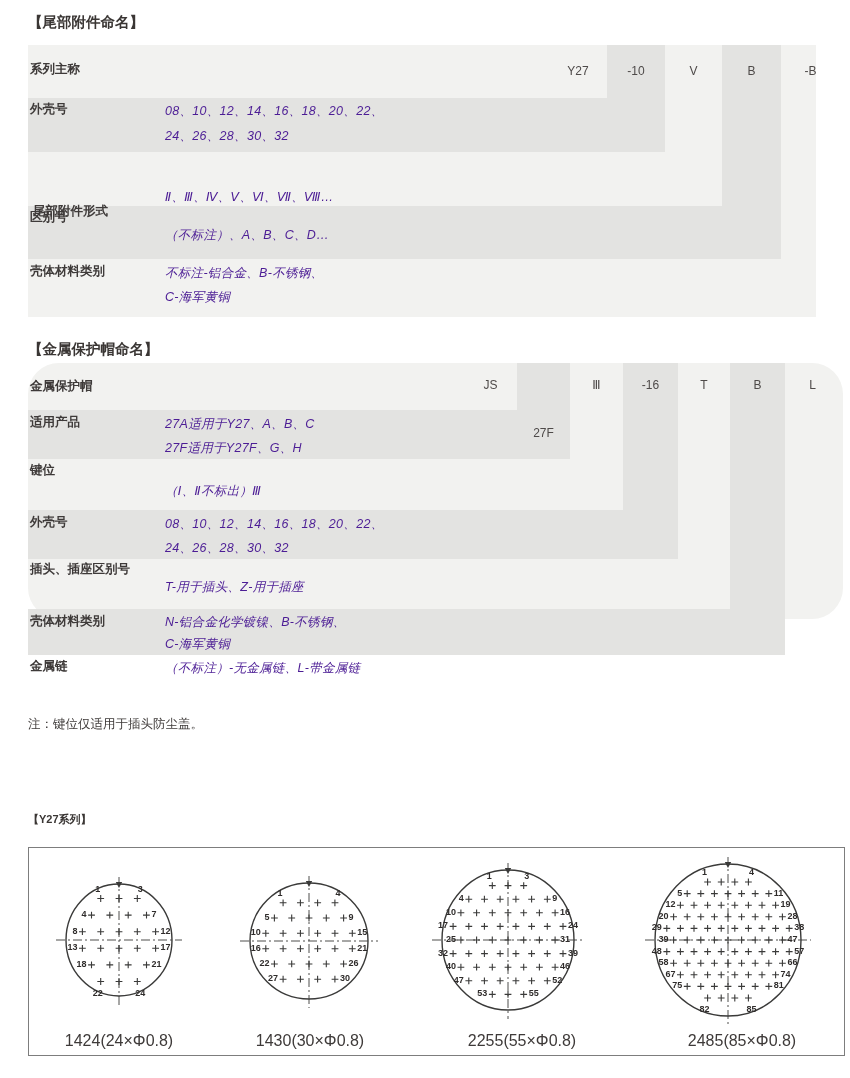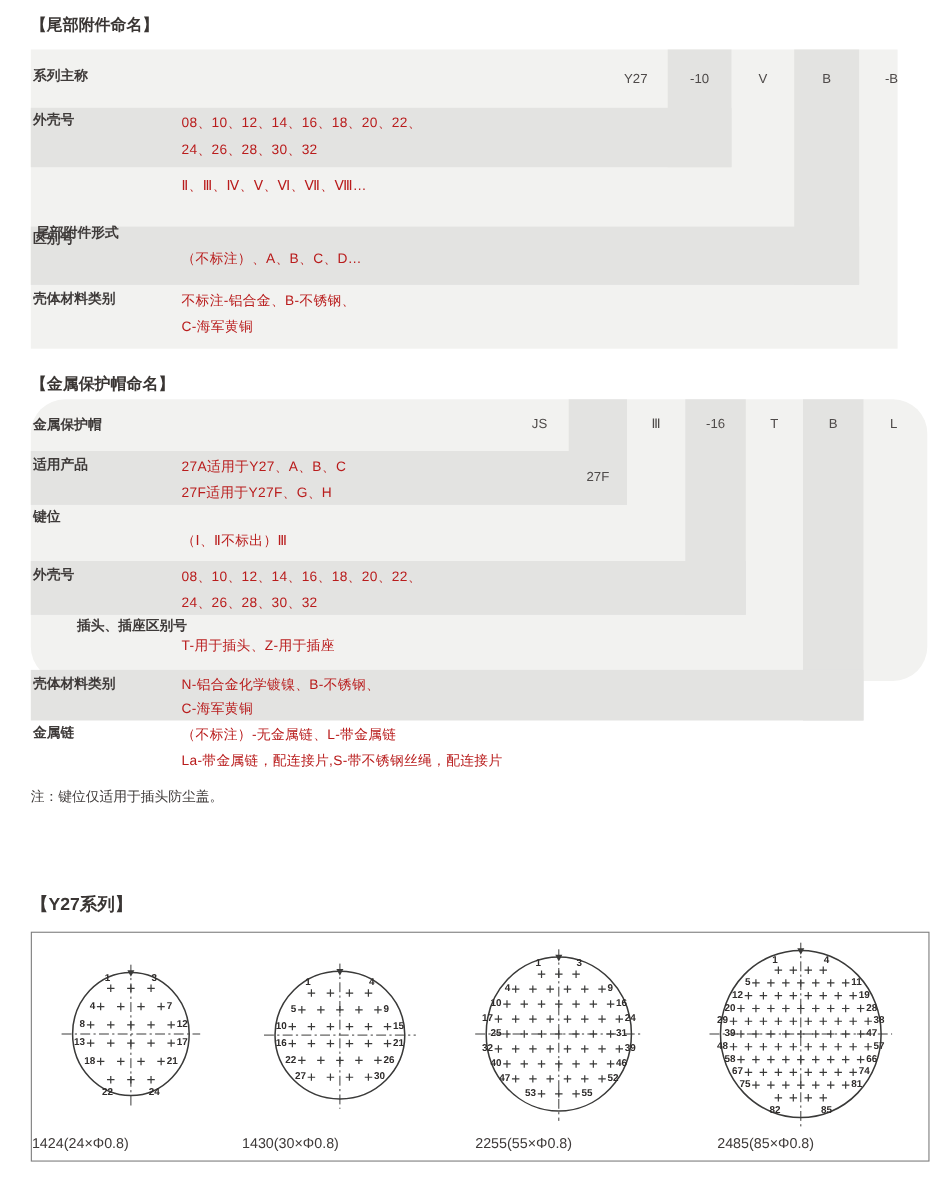--- a/index.html
+++ b/index.html
@@ -2,28 +2,28 @@
 <html><head>
 <meta charset="utf-8">
 <style>
   html,body{margin:0;padding:0;background:#ffffff;}
   #page{position:relative;width:850px;height:1078px;background:#ffffff;overflow:hidden;
         font-family:"Liberation Sans","DejaVu Sans",sans-serif;color:#4e4a49;}
   .sec-title{position:absolute;font-size:14.5px;font-weight:bold;color:#3a3634;white-space:nowrap;}
   .tbl{position:absolute;background:#f2f2f0;}
   .dk{position:absolute;background:#e3e3e1;}
   .rlabel{position:absolute;font-size:12.5px;font-weight:bold;color:#3e3a39;white-space:nowrap;}
-  .rval{position:absolute;font-size:12.5px;color:#b91c1c;white-space:nowrap;letter-spacing:.3px;}
+  .rval{position:absolute;font-size:12.5px;color:#4c1d95;white-space:nowrap;letter-spacing:.3px;font-style:italic;}
   .code{position:absolute;font-size:12px;color:#4e4a49;text-align:center;}
   .note{position:absolute;font-size:12.5px;color:#3e3a39;white-space:nowrap;}
   .big-heading{position:absolute;font-size:17px;font-weight:bold;color:#333030;white-space:nowrap;}
-  .series{position:absolute;font-size:16px;font-weight:bold;color:#3a3634;white-space:nowrap;}
+  .series{position:absolute;font-size:11px;font-weight:bold;color:#3a3634;white-space:nowrap;}
   .panel{position:absolute;left:28px;top:847px;width:817px;height:209px;border:1px solid #7d7d7d;background:#ffffff;box-sizing:border-box;}
   .panel svg{position:absolute;left:0;top:0;}
-  .cap{position:absolute;top:184px;width:180px;text-align:left;font-size:13px;color:#3e3a39;white-space:nowrap;}
+  .cap{position:absolute;top:184px;width:180px;text-align:center;font-size:16px;color:#3e3a39;white-space:nowrap;}
 </style>
 </head>
 <body>
 
 <div id="page">
 
   <div class="sec-title" style="left:28px;top:13px;text-align:center;">【尾部附件命名】</div>
 
   <div class="tbl" style="left:28px;top:45px;width:788px;height:272px;">
 
@@ -37,21 +37,21 @@
     <div class="code" style="left:579px;top:19px;width:58px;">-10</div>
     <div class="code" style="left:637px;top:19px;width:57px;">V</div>
     <div class="code" style="left:694px;top:19px;width:59px;">B</div>
     <div class="code" style="left:753px;top:19px;width:59px;">-B</div>
 
     <div class="rlabel" style="left:2px;top:56px;">外壳号</div>
     <div class="rval" style="left:137px;top:58px;">08、10、12、14、16、18、20、22、</div>
     <div class="rval" style="left:137px;top:83px;">24、26、28、30、32</div>
 
     <div class="rlabel" style="left:5px;top:110px;margin-top:48px;">尾部附件形式</div>
-    <div class="rval" style="left:137px;top:116px;">Ⅱ、Ⅲ、Ⅳ、Ⅴ、Ⅵ、Ⅶ、Ⅷ…</div>
+    <div class="rval" style="left:137px;top:144px;">Ⅱ、Ⅲ、Ⅳ、Ⅴ、Ⅵ、Ⅶ、Ⅷ…</div>
 
     <div class="rlabel" style="left:2px;top:164px;">区别号</div>
     <div class="rval" style="left:137px;top:182px;">（不标注）、A、B、C、D…</div>
 
     <div class="rlabel" style="left:2px;top:218px;">壳体材料类别</div>
     <div class="rval" style="left:137px;top:220px;">不标注-铝合金、B-不锈钢、</div>
     <div class="rval" style="left:137px;top:244px;">C-海军黄铜</div>
   </div>
 
   <div class="sec-title" style="left:28px;top:340px;">【金属保护帽命名】</div>
@@ -78,30 +78,29 @@
     <div class="rval" style="left:137px;top:53px;">27A适用于Y27、A、B、C</div>
     <div class="rval" style="left:137px;top:77px;">27F适用于Y27F、G、H</div>
 
     <div class="rlabel" style="left:2px;top:99px;">键位</div>
     <div class="rval" style="left:137px;top:120px;">（Ⅰ、Ⅱ不标出）Ⅲ</div>
 
     <div class="rlabel" style="left:2px;top:151px;">外壳号</div>
     <div class="rval" style="left:137px;top:153px;">08、10、12、14、16、18、20、22、</div>
     <div class="rval" style="left:137px;top:177px;">24、26、28、30、32</div>
 
-    <div class="rlabel" style="left:2px;top:198px;margin-left:40px;">插头、插座区别号</div>
+    <div class="rlabel" style="left:2px;top:198px;">插头、插座区别号</div>
     <div class="rval" style="left:137px;top:216px;">T-用于插头、Z-用于插座</div>
 
     <div class="rlabel" style="left:2px;top:250px;">壳体材料类别</div>
     <div class="rval" style="left:137px;top:251px;">N-铝合金化学镀镍、B-不锈钢、</div>
     <div class="rval" style="left:137px;top:273px;">C-海军黄铜</div>
 
     <div class="rlabel" style="left:2px;top:295px;">金属链</div>
     <div class="rval" style="left:137px;top:297px;">（不标注）-无金属链、L-带金属链</div>
-    <div class="rval" style="left:137px;top:320px;">La-带金属链，配连接片,S-带不锈钢丝绳，配连接片</div>
   </div>
 
   <div class="note" style="left:28px;top:716px;">注：键位仅适用于插头防尘盖。</div>
 
   <div class="series" style="left:28px;top:812px;">【Y27系列】</div>
 
   <div class="panel">
     <svg id="pinout-svg" width="815" height="207" viewBox="0 0 815 207">
         <g>
           <line x1="27" y1="92" x2="153" y2="92" stroke="#3a3a39" stroke-width="0.9" stroke-dasharray="9 3 2 3"></line>

